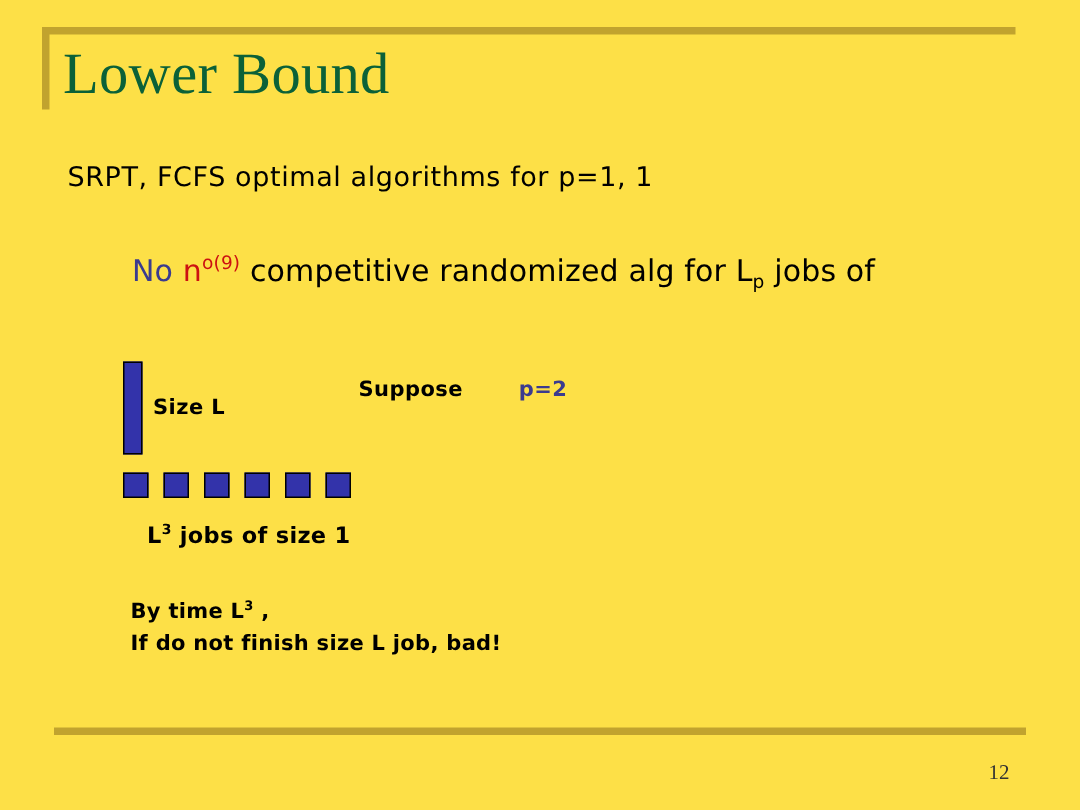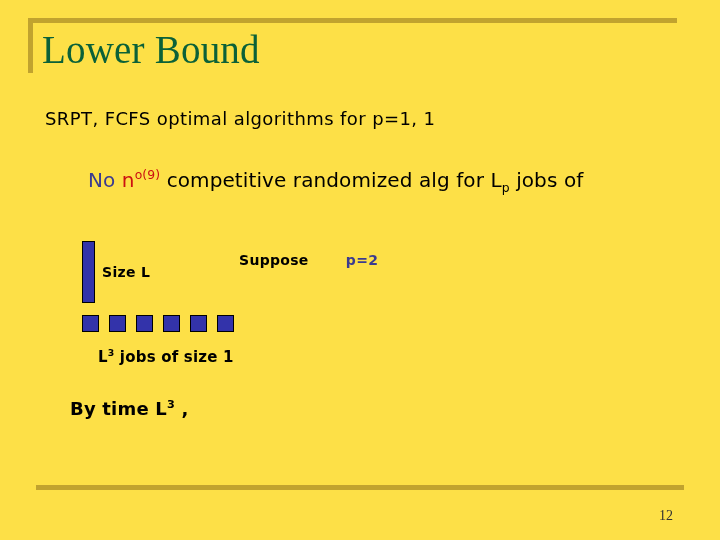--- a/index.html
+++ b/index.html
@@ -143,23 +143,23 @@
 
   .jobs-caption {
     left: 98px;
     top: 348px;
     font-size: 15px;
     font-weight: bold;
     letter-spacing: 0.2px;
   }
 
   .bytime {
-    left: 70px;
+    left: 87px;
     top: 398px;
-    font-size: 18px;
+    font-size: 14px;
     font-weight: bold;
     line-height: 21px;
     letter-spacing: 0.2px;
   }
   .online {
     left: 397px;
     top: 396px;
     font-size: 14px;
     font-weight: bold;
     line-height: 20px;
@@ -209,19 +209,19 @@
     <div class="sq" style="left:81px"></div>
     <div class="sq" style="left:108px"></div>
     <div class="sq" style="left:135px"></div>
   </div>
 
   <div class="line jobs-caption">
     <span>L</span><sup>3</sup><span> jobs of size 1</span>
   </div>
 
   <div class="line bytime">
-    <span>By time L</span><sup>3</sup><span> ,</span><br>
+    <span>By time L</span><sup>3</sup><span> ,</span><br><span>If do not finish size L job, bad!</span>
   </div>
 
 
   <div class="page-num">12</div>
 
 </div>
 
 </body></html>

